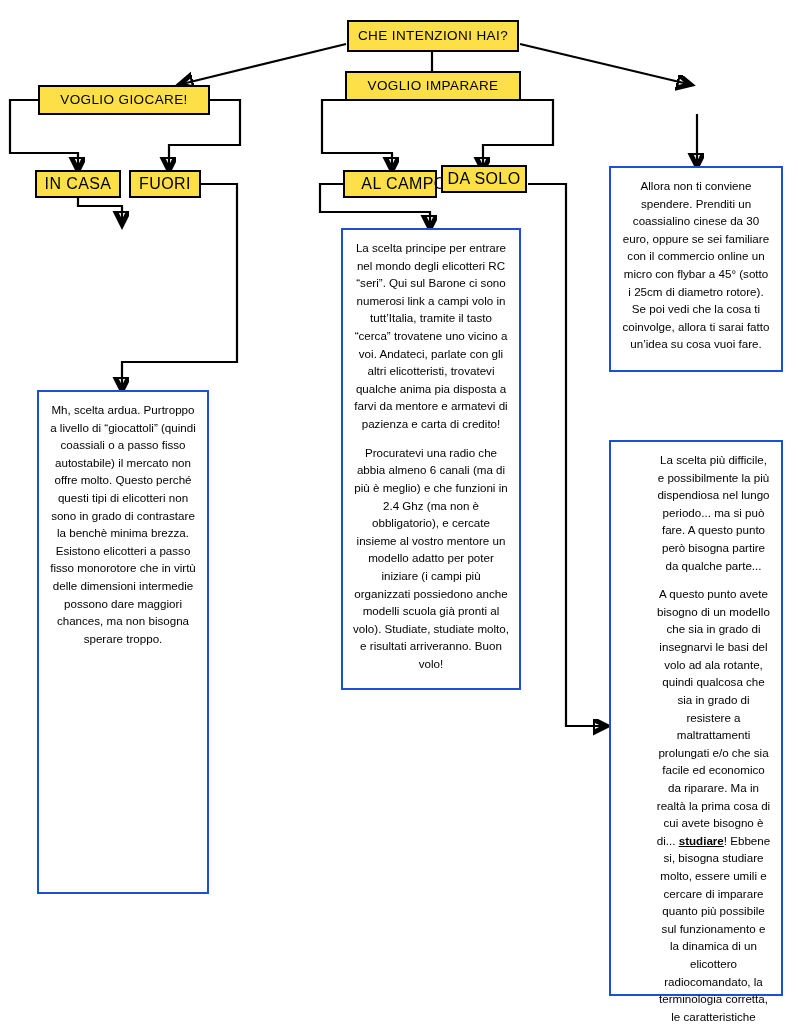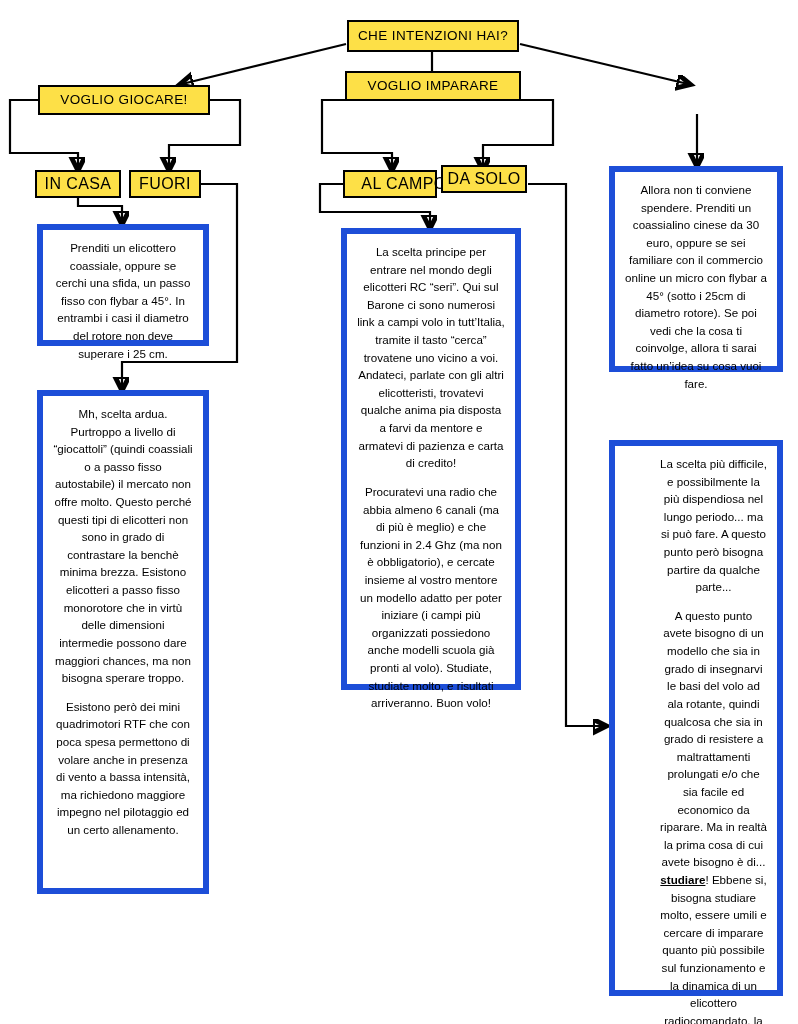--- a/index.html
+++ b/index.html
@@ -40,21 +40,21 @@
     white-space: nowrap;
   }
   .node.small .node-label {
     font-size: 16px;
   }
   
   .textbox {
     position: absolute;
     box-sizing: border-box;
     background: #ffffff;
-    border: 6px solid #1d4ed8;
+    border: 2px solid #1d4ed8;
     padding: 9px 10px;
     text-align: center;
   }
   .textbox p {
     margin: 0 0 11px 0;
     font-size: 11.6px;
     line-height: 1.52;
   }
   .textbox p:last-child { margin-bottom: 0; }
   .textbox .u-bold {
@@ -134,27 +134,23 @@
   </div>
 
   <div class="node small" style="left:343px; top:170px; width:94px; height:28px;padding-left:28px;">
     <span class="node-label">AL CAMPO</span>
   </div>
 
   <div class="node small" style="left:441px; top:165px; width:86px; height:28px;">
     <span class="node-label">DA SOLO</span>
   </div>
 
-  <div class="textbox" style="left:37px; top:224px; width:172px; height:122px;">
-    <p>Prenditi un elicottero coassiale, oppure se cerchi una sfida, un passo fisso con flybar a 45°. In entrambi i casi il diametro del rotore non deve superare i 25 cm.</p>
-  </div>
 
   <div class="textbox" style="left:37px; top:390px; width:172px; height:504px;">
     <p>Mh, scelta ardua. Purtroppo a livello di “giocattoli” (quindi coassiali o a passo fisso autostabile) il mercato non offre molto. Questo perché questi tipi di elicotteri non sono in grado di contrastare la benchè minima brezza. Esistono elicotteri a passo fisso monorotore che in virtù delle dimensioni intermedie possono dare maggiori chances, ma non bisogna sperare troppo.</p>
-    <p>Esistono però dei mini quadrimotori RTF che con poca spesa permettono di volare anche in presenza di vento a bassa intensità, ma richiedono maggiore impegno nel pilotaggio ed un certo allenamento.</p>
   </div>
 
   <div class="textbox" style="left:341px; top:228px; width:180px; height:462px;">
     <p>La scelta principe per entrare nel mondo degli elicotteri RC “seri”. Qui sul Barone ci sono numerosi link a campi volo in tutt’Italia, tramite il tasto “cerca” trovatene uno vicino a voi. Andateci, parlate con gli altri elicotteristi, trovatevi qualche anima pia disposta a farvi da mentore e armatevi di pazienza e carta di credito!</p>
     <p>Procuratevi una radio che abbia almeno 6 canali (ma di più è meglio) e che funzioni in 2.4 Ghz (ma non è obbligatorio), e cercate insieme al vostro mentore un modello adatto per poter iniziare (i campi più organizzati possiedono anche modelli scuola già pronti al volo). Studiate, studiate molto, e risultati arriveranno. Buon volo!</p>
   </div>
 
   <div class="textbox" style="left:609px; top:166px; width:174px; height:206px;">
     <p>Allora non ti conviene spendere. Prenditi un coassialino cinese da 30 euro, oppure se sei familiare con il commercio online un micro con flybar a 45° (sotto i 25cm di diametro rotore). Se poi vedi che la cosa ti coinvolge, allora ti sarai fatto un’idea su cosa vuoi fare.</p>
   </div>

